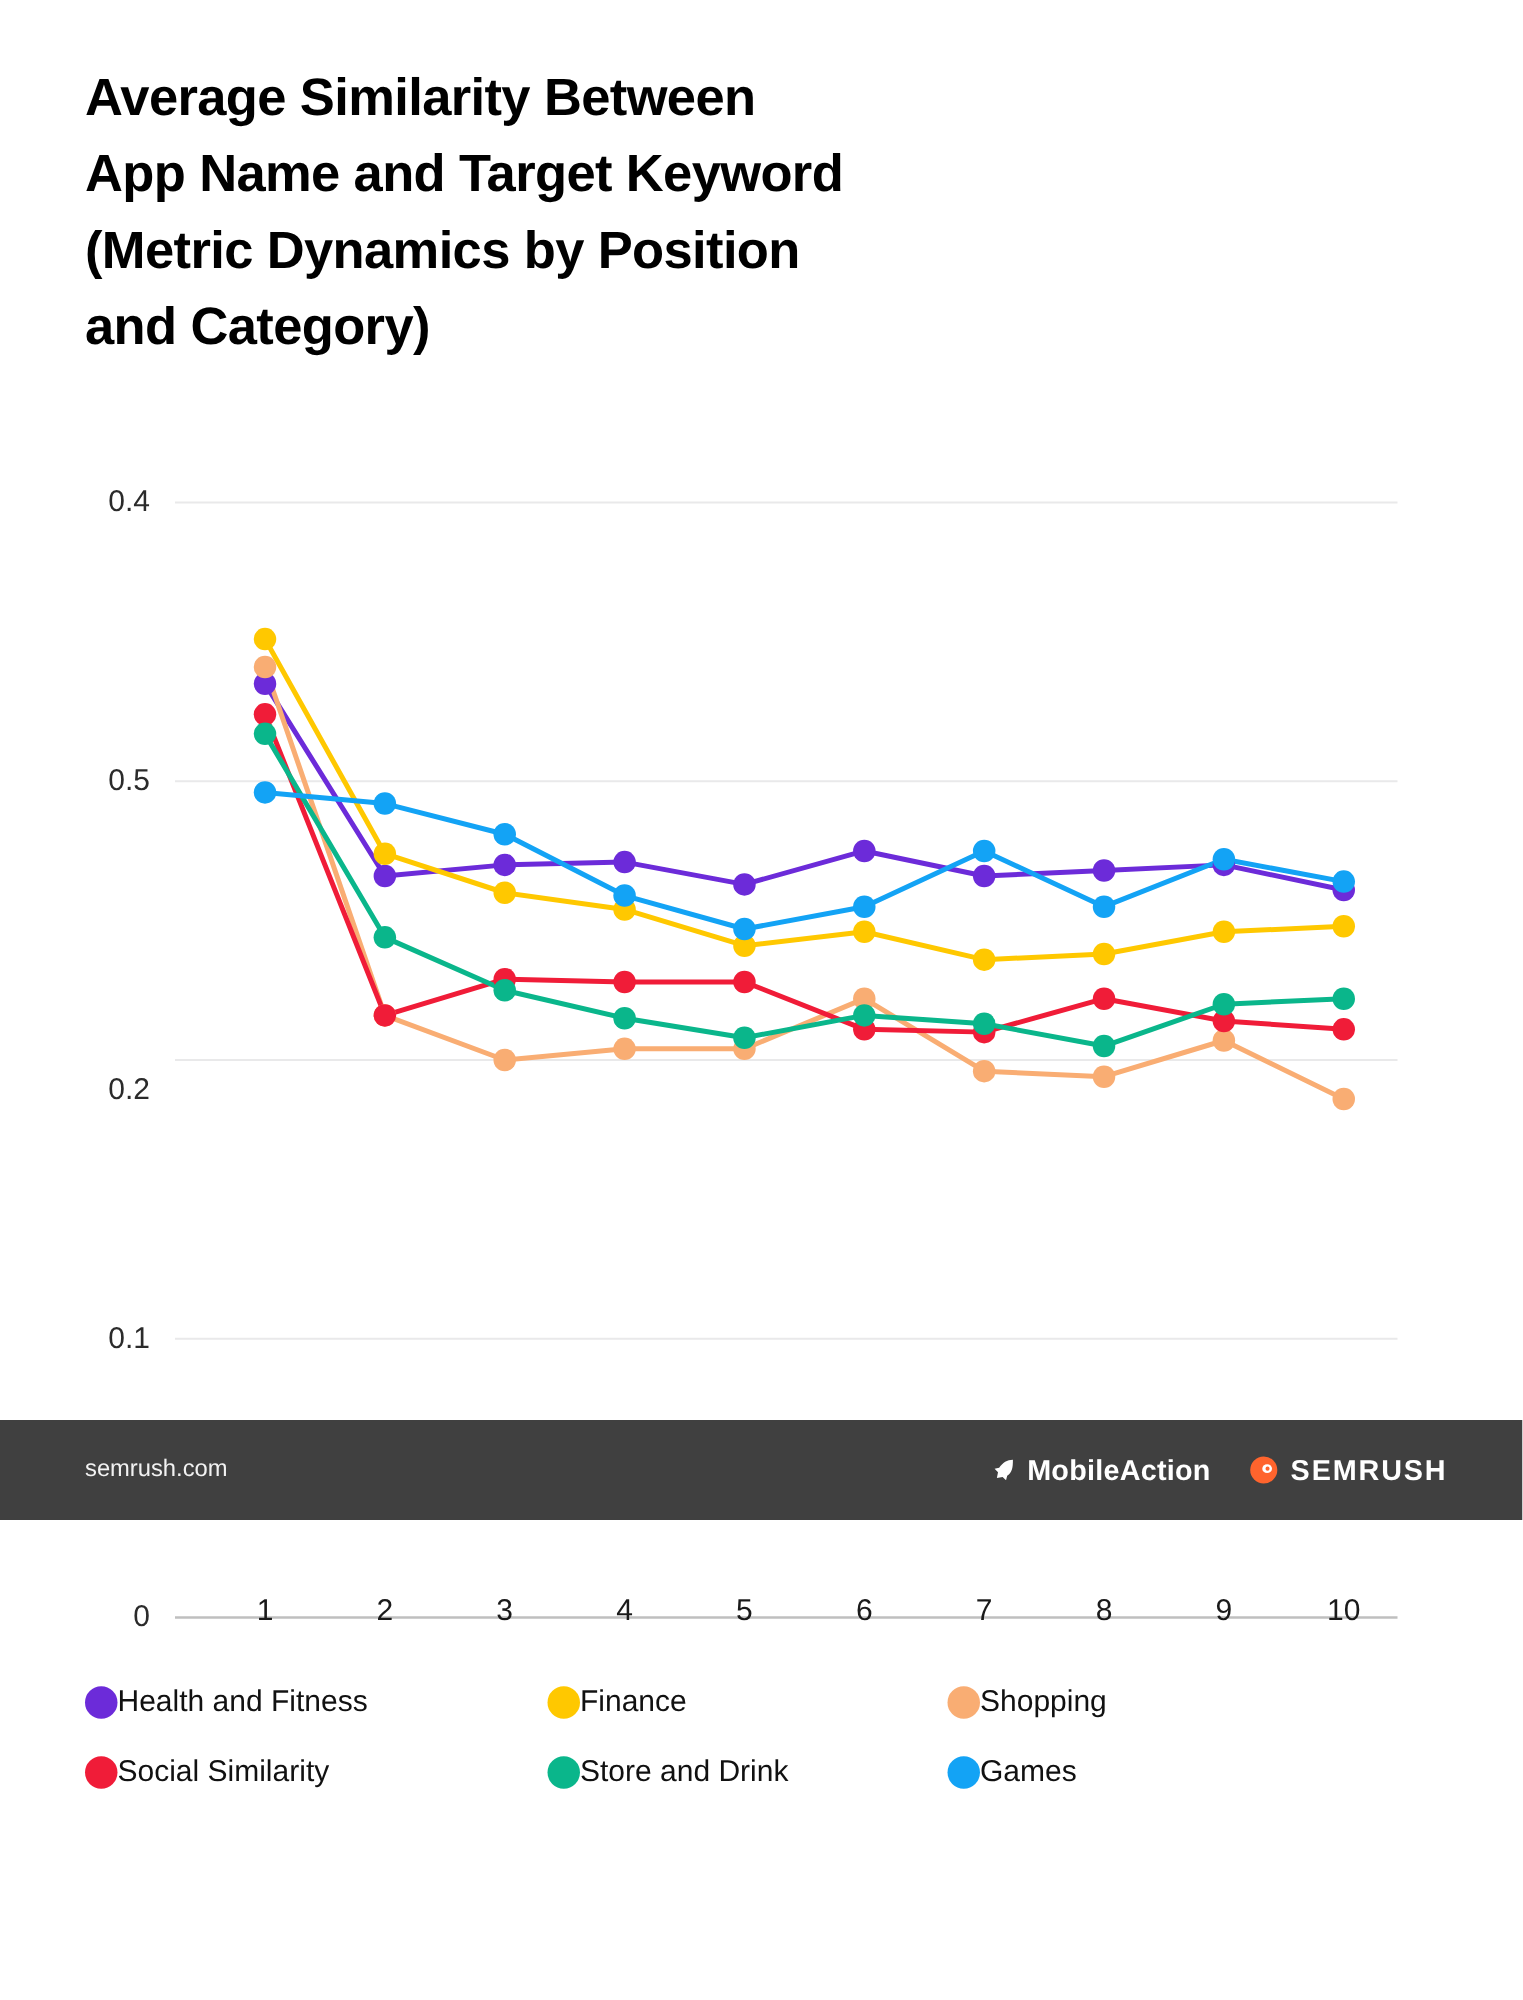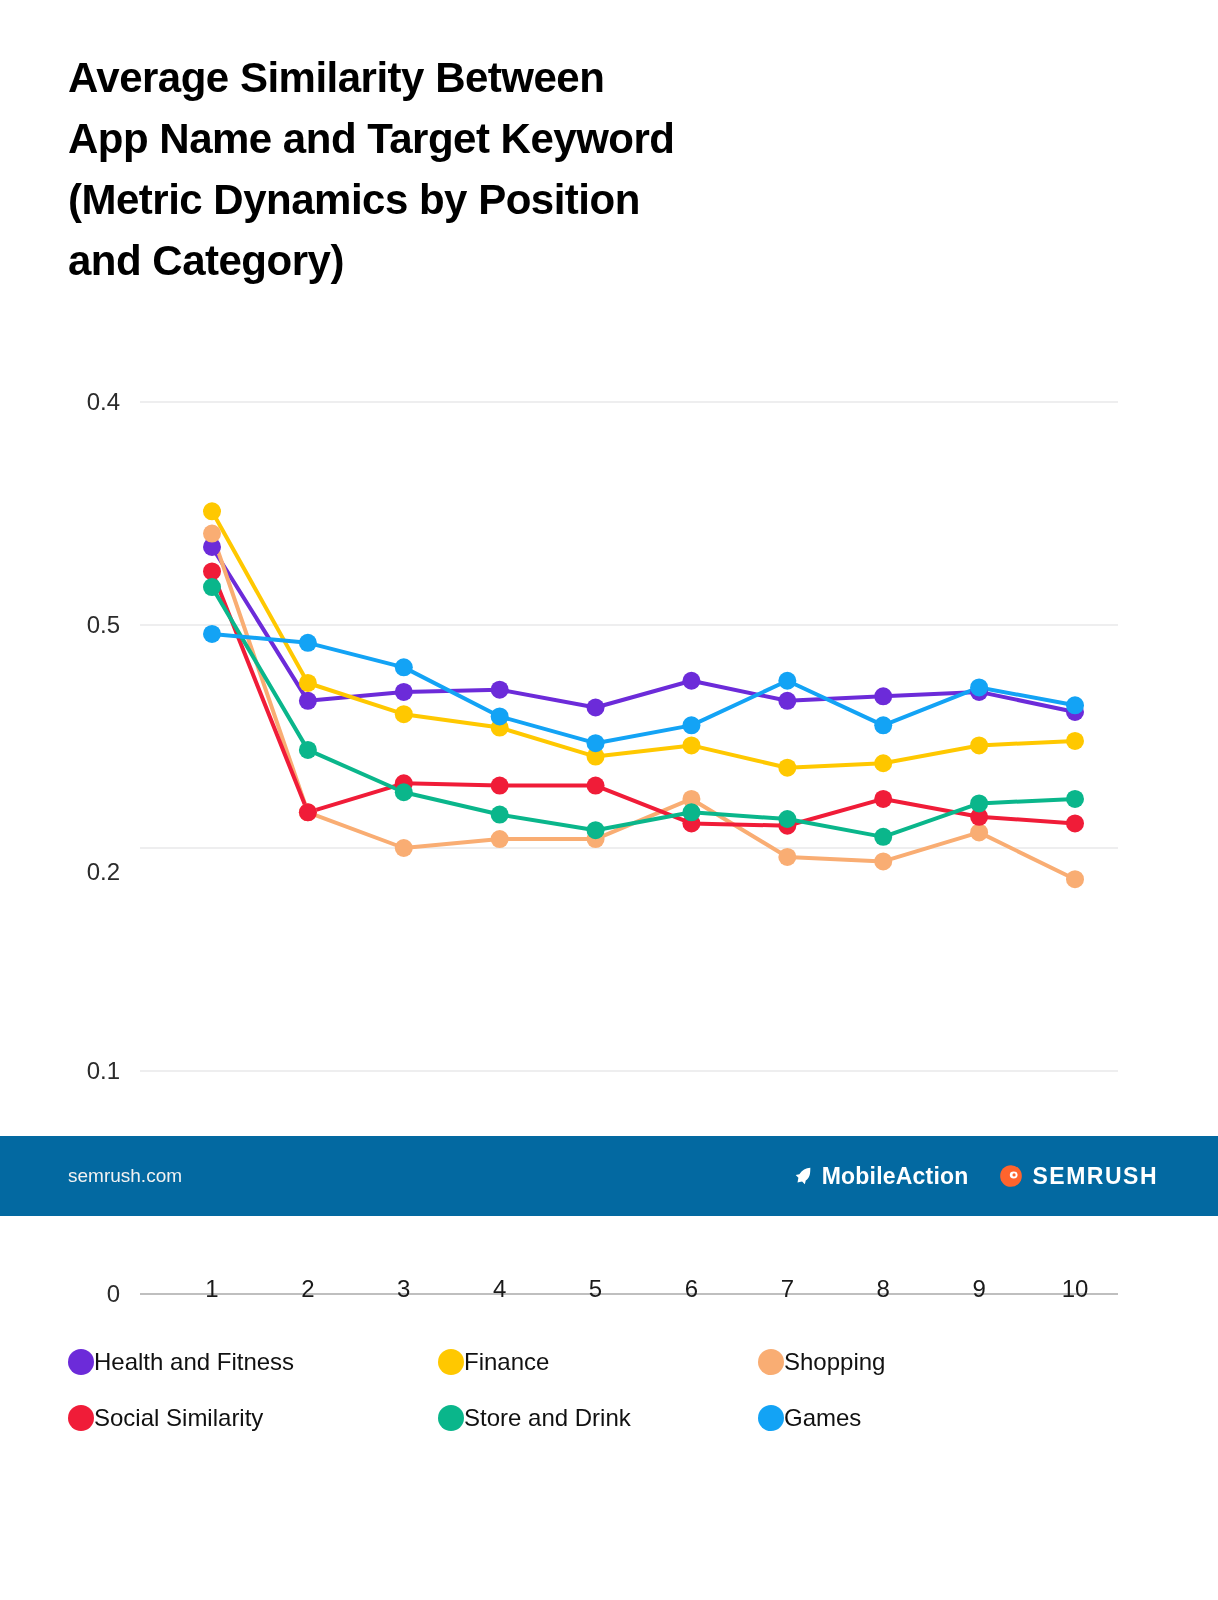--- a/index.html
+++ b/index.html
@@ -54,21 +54,21 @@
     display: grid; grid-template-columns: 370px 320px 270px;
     row-gap: 28px;
   }
   .legend-item { display: flex; align-items: center; }
   .legend-dot { width: 26px; height: 26px; border-radius: 50%; flex: 0 0 auto; }
   .legend-label { font-size: 24px; color: #111; }
 
   
   .footer {
     position: absolute; left: 0; bottom: 0; width: 1218px; height: 80px;
-    background: #0369a1; display: flex; align-items: center;
+    background: #404040; display: flex; align-items: center;
     padding: 0 60px 0 68px; justify-content: space-between; gap: 22px;
   }
   .footer-left { color: #f2f2f2; font-size: 19px; }
   .footer-right { display: flex; align-items: center; gap: 30px; }
   .brand { display: flex; align-items: center; gap: 8px; }
   .brand-name { color: #fff; font-size: 23px; font-weight: 700; letter-spacing: 0.2px; }
   .brand-name.sem { letter-spacing: 1.5px; }
 </style>
 </head>
 <body>

